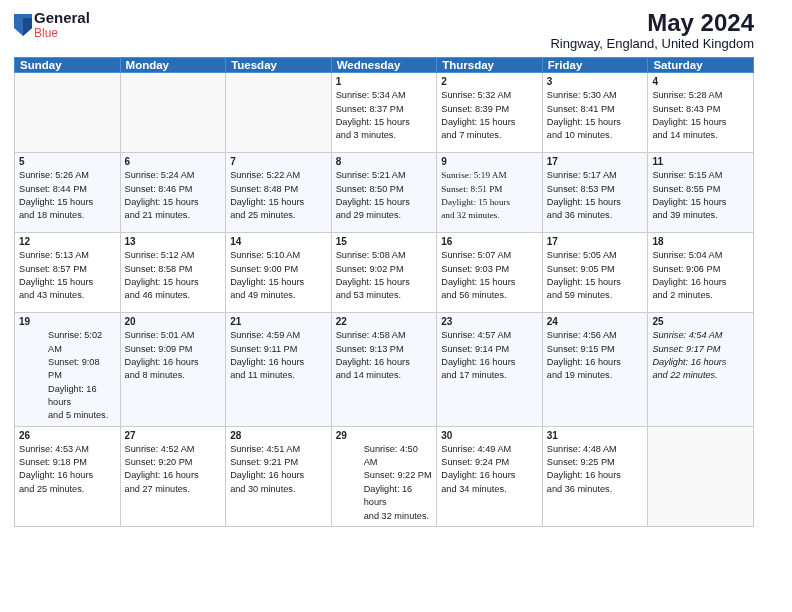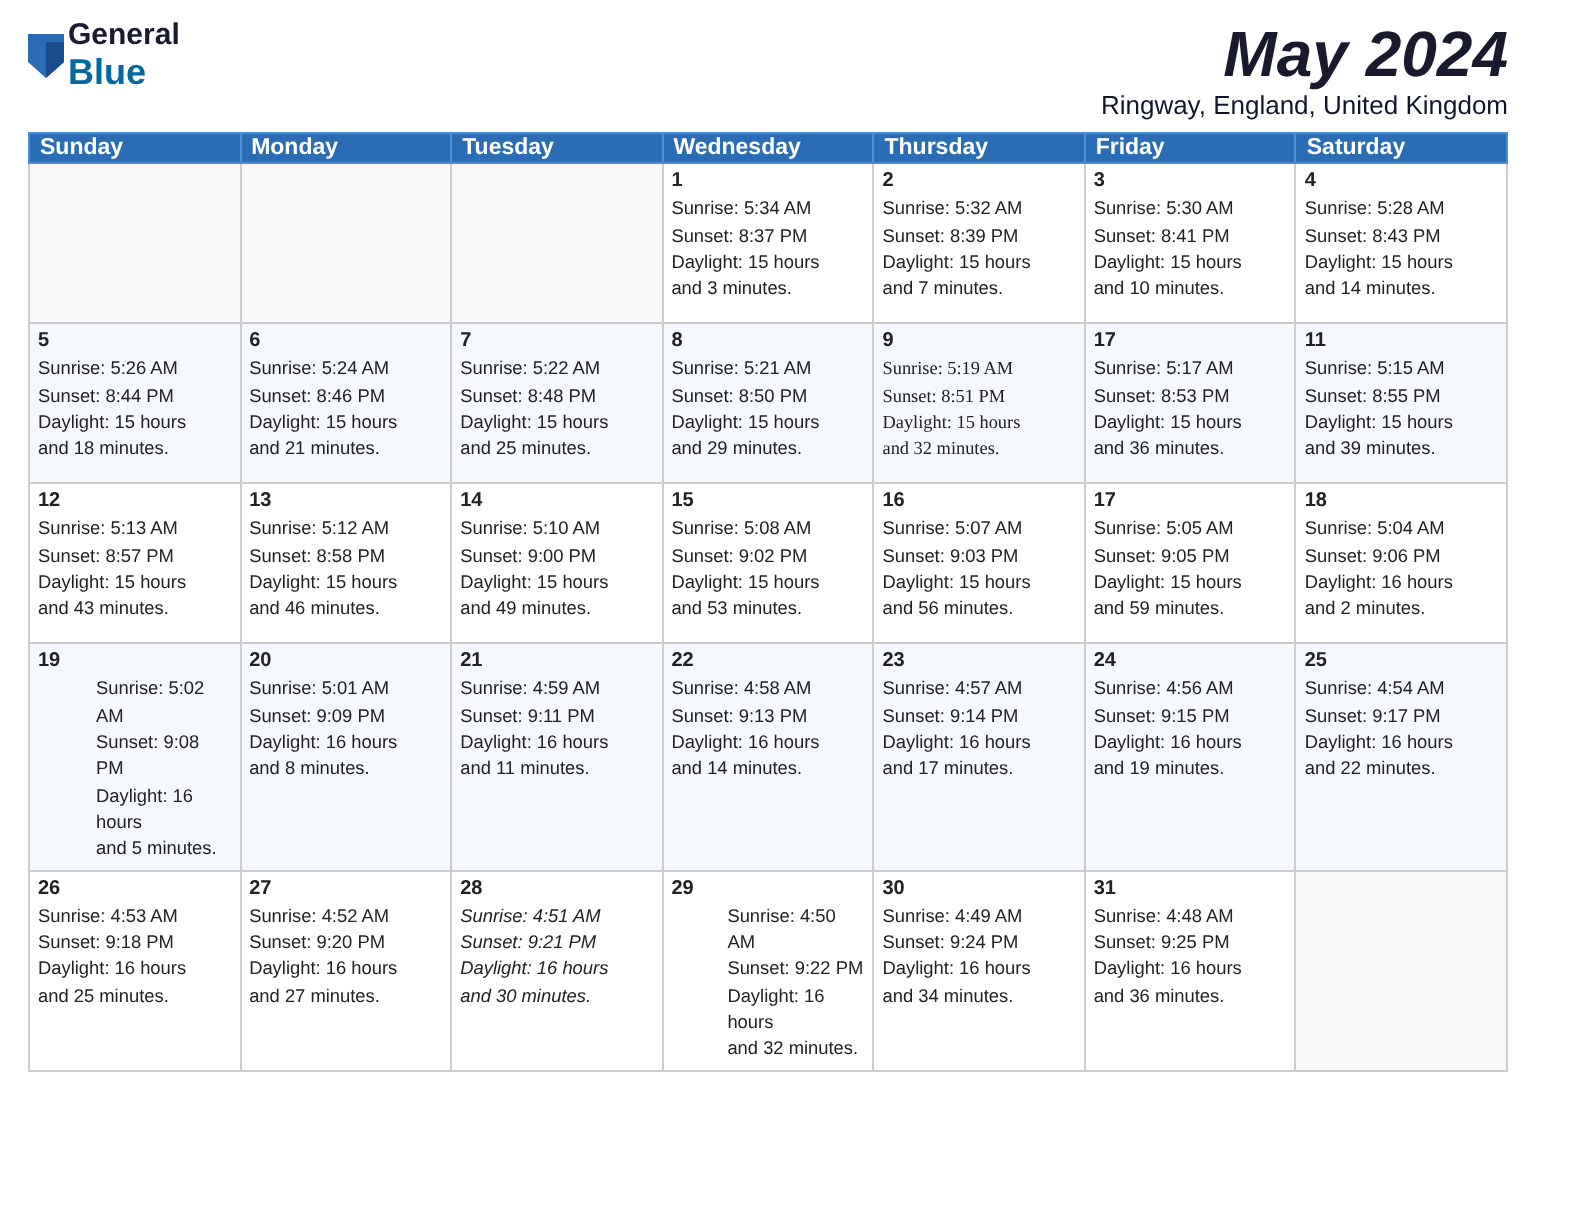--- a/index.html
+++ b/index.html
@@ -30,38 +30,37 @@
       display: flex;
       flex-direction: column;
       line-height: 1.1;
     }
     .logo-general {
       font-size: 15px;
       font-weight: bold;
       color: #1a1a2e;
     }
     .logo-blue {
-      font-size: 18px;
-      font-weight: bold;
-      color: #0369a1;
+      font-size: 12px;
+      font-weight: normal;
+      color: #ef4444;
     }
     .logo-icon {
       width: 18px;
       height: 22px;
       margin-right: 2px;
     }
     .title-block {
       text-align: right;
     }
     .main-title {
-      font-size: 32px;
+      font-size: 24px;
       font-weight: bold;
       color: #1a1a2e;
       line-height: 1.1;
-      font-style: italic;
     }
     .subtitle {
       font-size: 13px;
       color: #0f172a;
       font-weight: normal;
     }
     .calendar-table {
       width: 100%;
       border-collapse: collapse;
       table-layout: fixed;
@@ -307,21 +306,21 @@
           </td>
           <td>
             <span class="day-number">24</span>
             <div class="day-info" style="white-space: pre-line;">Sunrise: 4:56 AM
 Sunset: 9:15 PM
 Daylight: 16 hours
 and 19 minutes.</div>
           </td>
           <td>
             <span class="day-number">25</span>
-            <div class="day-info" style="white-space: pre-line;">Sunrise: 4:54 AM
+            <div class="day-info" style="white-space: pre-line; font-style: italic;">Sunrise: 4:54 AM
 Sunset: 9:17 PM
 Daylight: 16 hours
 and 22 minutes.</div>
           </td>
         </tr>
         <tr>
           <td>
             <span class="day-number">26</span>
             <div class="day-info" style="white-space: pre-line;">Sunrise: 4:53 AM
 Sunset: 9:18 PM
@@ -330,21 +329,21 @@
           </td>
           <td>
             <span class="day-number">27</span>
             <div class="day-info" style="white-space: pre-line;">Sunrise: 4:52 AM
 Sunset: 9:20 PM
 Daylight: 16 hours
 and 27 minutes.</div>
           </td>
           <td>
             <span class="day-number">28</span>
-            <div class="day-info" style="white-space: pre-line; font-style: italic;">Sunrise: 4:51 AM
+            <div class="day-info" style="white-space: pre-line;">Sunrise: 4:51 AM
 Sunset: 9:21 PM
 Daylight: 16 hours
 and 30 minutes.</div>
           </td>
           <td>
             <span class="day-number">29</span>
             <div class="day-info" style="white-space: pre-line; margin-left: 28px;">Sunrise: 4:50 AM
 Sunset: 9:22 PM
 Daylight: 16 hours
 and 32 minutes.</div>

